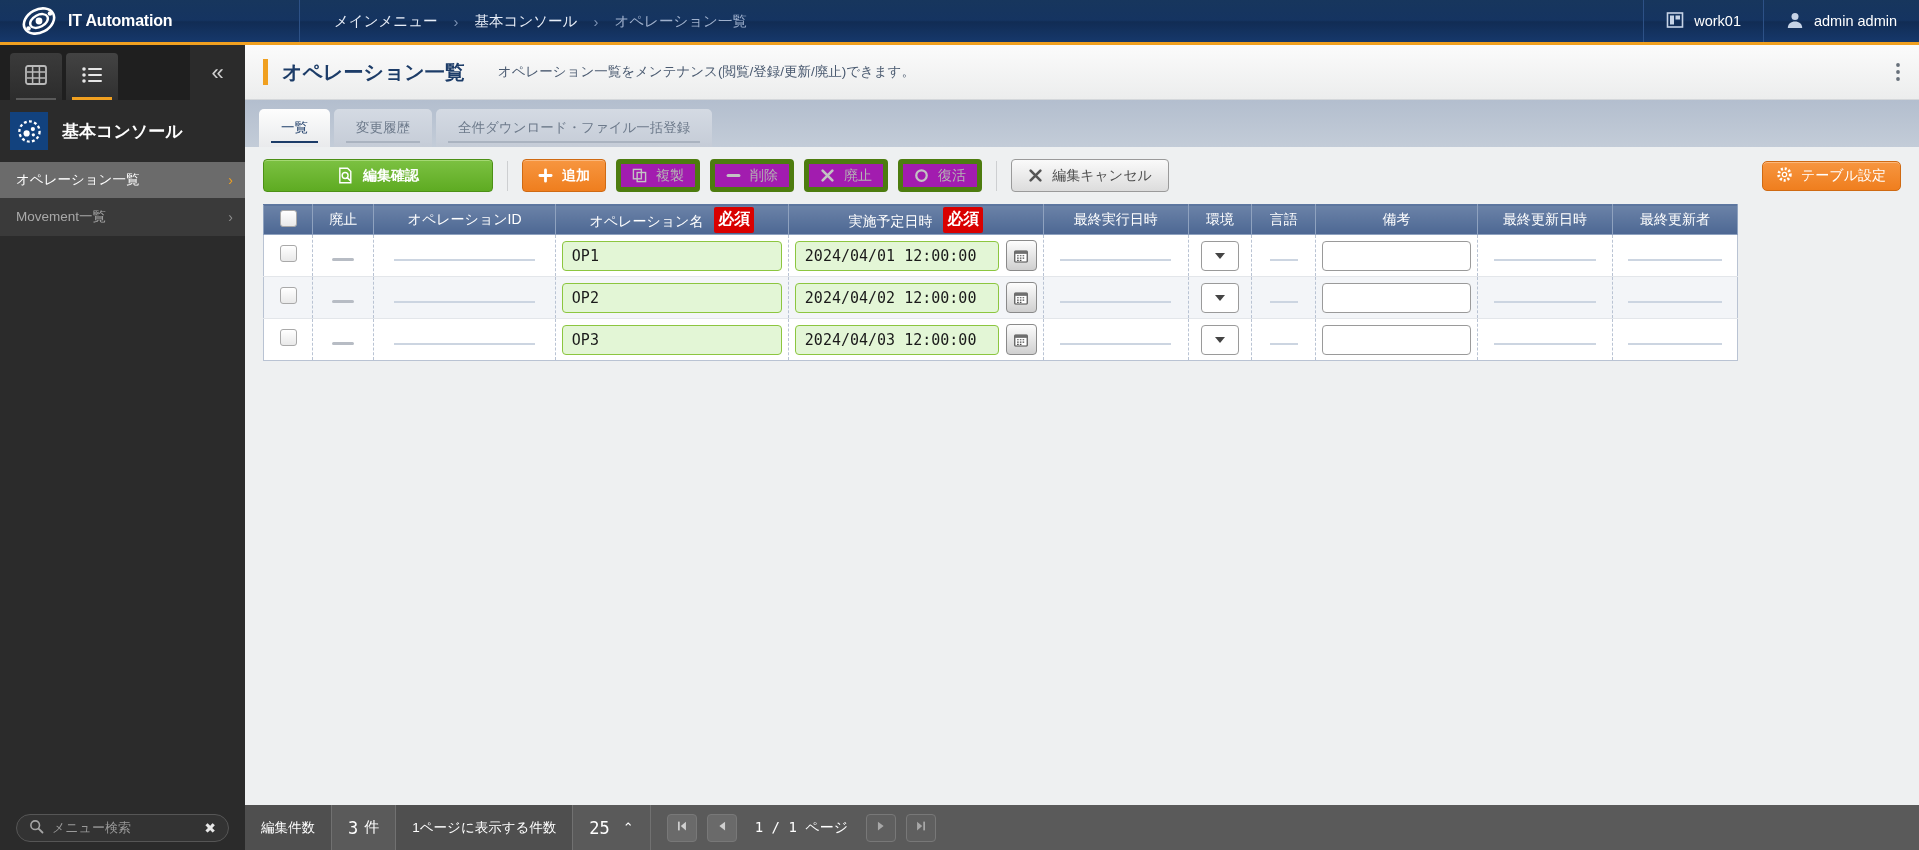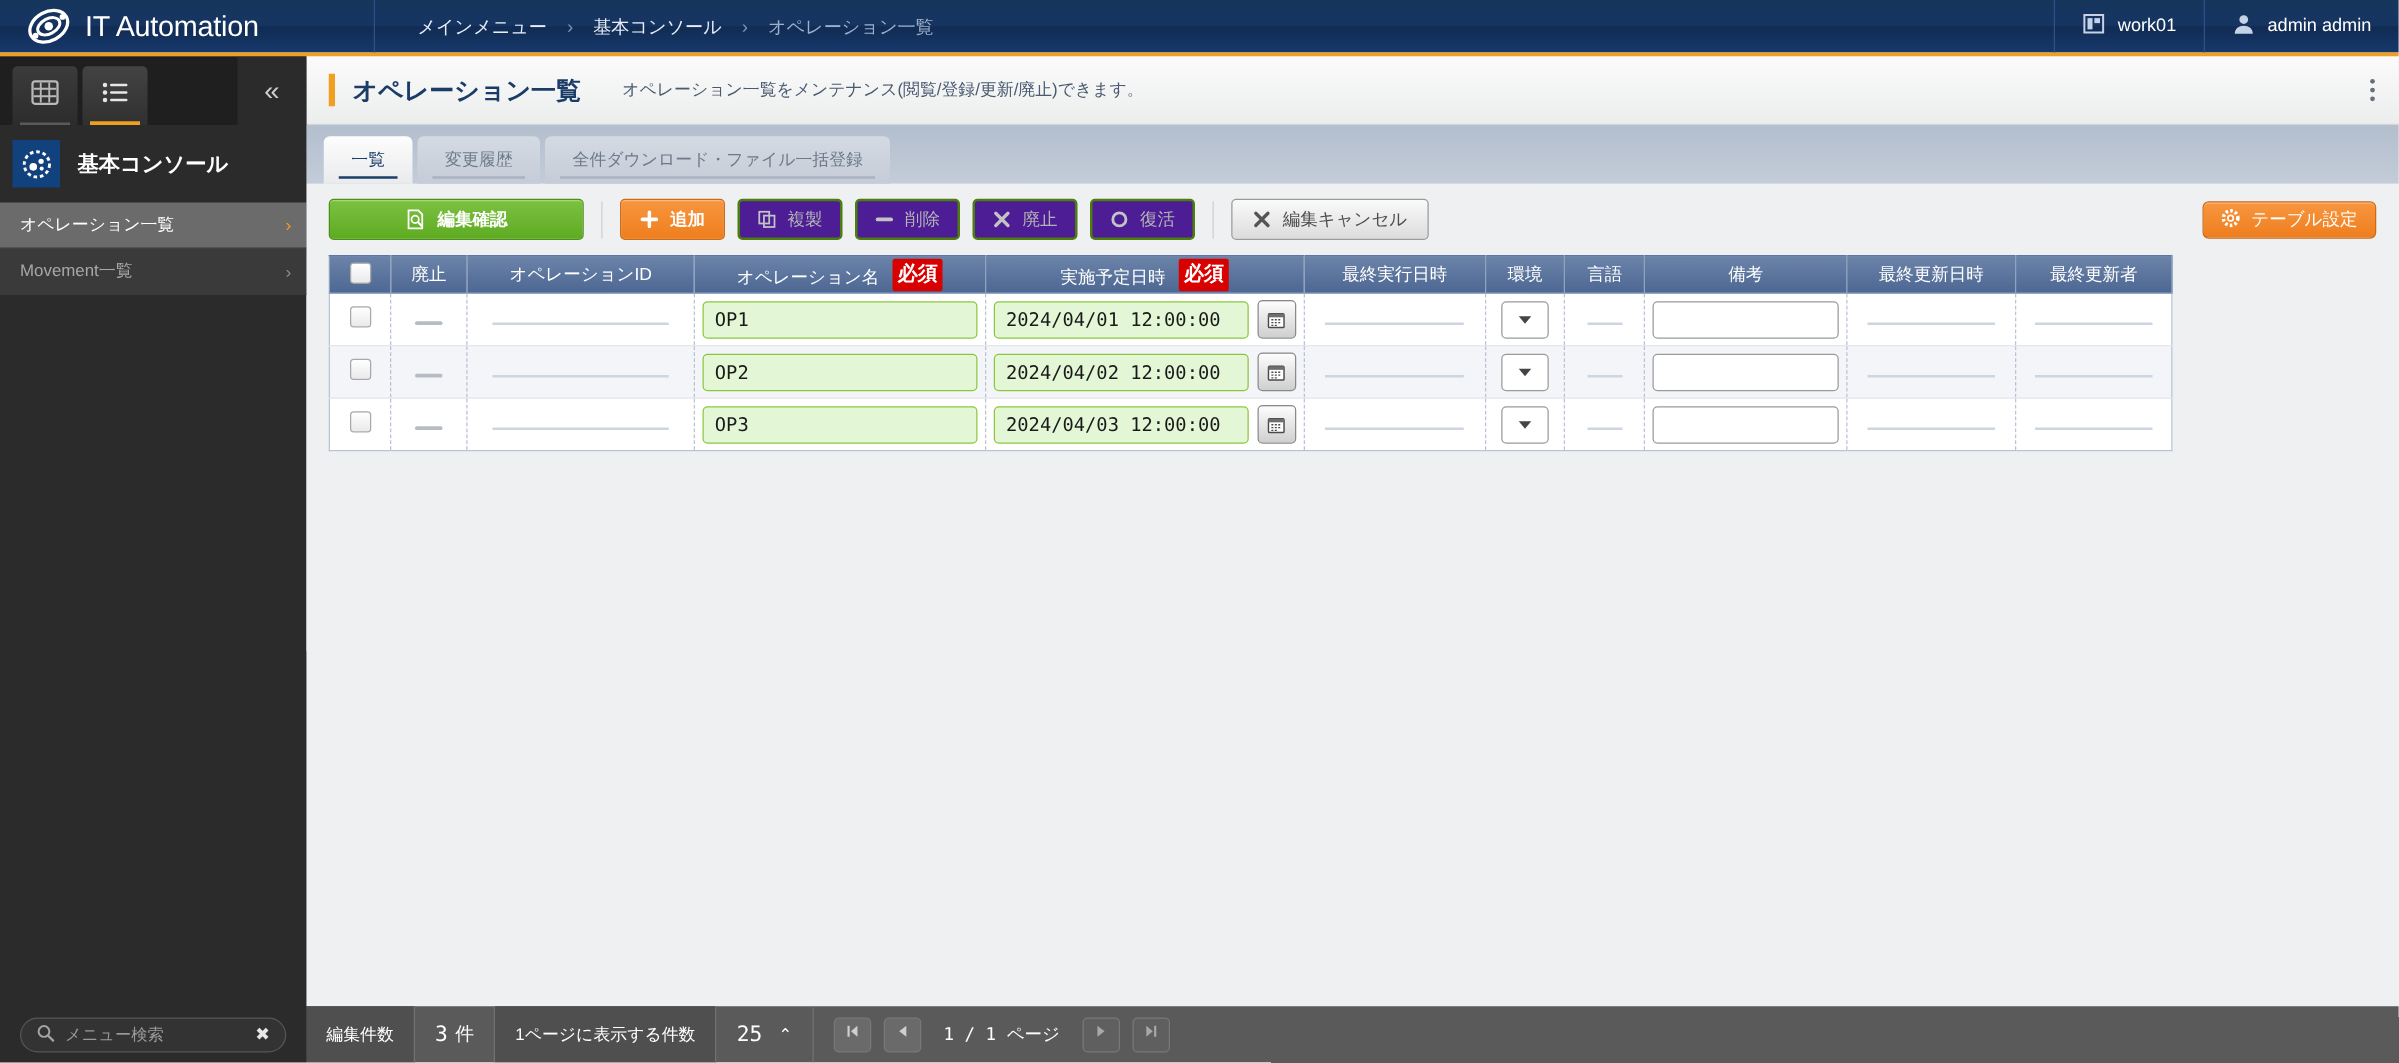--- a/index.html
+++ b/index.html
@@ -20,21 +20,21 @@
     position: relative; z-index: 40;
   }
   .brand {
     width: 300px; flex: 0 0 300px;
     display: flex; align-items: center; gap: 12px;
     padding-left: 22px;
     border-right: 1px solid #2d5186;
   }
   .brand-logo { width: 34px; height: 34px; flex: 0 0 34px; }
   .brand-name {
-    color: #ffffff; font-size: 23px; font-weight: normal; letter-spacing: -0.2px;
+    color: #ffffff; font-size: 16px; font-weight: bold; letter-spacing: -0.2px;
     white-space: nowrap;
   }
   .breadcrumb {
     flex: 1 1 auto; display: flex; align-items: center; gap: 0px;
     padding-left: 28px; color: #dfe6f2; font-size: 14.5px;
   }
   .bc-item { padding: 0 6px; white-space: nowrap; color: #e8eef8; }
   .bc-item.dim { color: #9fb0cc; }
   .bc-sep { color: #7d93b5; font-size: 15px; padding: 0 10px; }
   .topbar-right { display: flex; align-items: stretch; }
@@ -138,28 +138,28 @@
   .toolbar {
     height: 57px; flex: 0 0 57px; display: flex; align-items: center; gap: 10px;
     padding: 0 18px; background: #eef0f1;
   }
   .btn {
     height: 33px; border-radius: 4px; display: inline-flex; align-items: center; justify-content: center;
     gap: 9px; font-size: 14px; padding: 0 16px; white-space: nowrap;
   }
   .btn .bi { display: inline-flex; align-items: center; justify-content: center; }
   .btn-green {
-    width: 204px; background: linear-gradient(to bottom, #7cc142, #5eab22);
+    width: 230px; background: linear-gradient(to bottom, #7cc142, #5eab22);
     border: 1px solid #4c9016; color: #ffffff; font-weight: bold; box-shadow: inset 0 1px 0 #a4d873;
   }
   .btn-orange {
     width: 84px; background: linear-gradient(to bottom, #f79640, #ef7e1e);
     border: 1px solid #cf6a13; color: #ffffff; font-weight: bold; box-shadow: inset 0 1px 0 #fbb87c;
   }
-  .btn-disabled { background: #4c1d95; border: 2px solid #4d7c0f; color: #b4b4b4; }
+  .btn-disabled { background: #a21caf; border: 5px solid #4d7c0f; color: #b4b4b4; }
   .btn-dup { width: 84px; } .btn-del { width: 84px; } .btn-abol { width: 84px; } .btn-rev { width: 84px; }
   .btn-cancel {
     width: 158px; background: linear-gradient(to bottom, #fafafa, #dcdcdc);
     border: 1px solid #9a9a9a; color: #4d4d4d;
   }
   .btn-table {
     height: 30px; background: linear-gradient(to bottom, #f79640, #ef7e1e);
     border: 1px solid #cf6a13; color: #ffffff; border-radius: 5px;
     padding: 0 14px; font-size: 14px; margin-left: auto;
     display: inline-flex; align-items: center; gap: 9px; box-shadow: inset 0 1px 0 #fbb87c;

